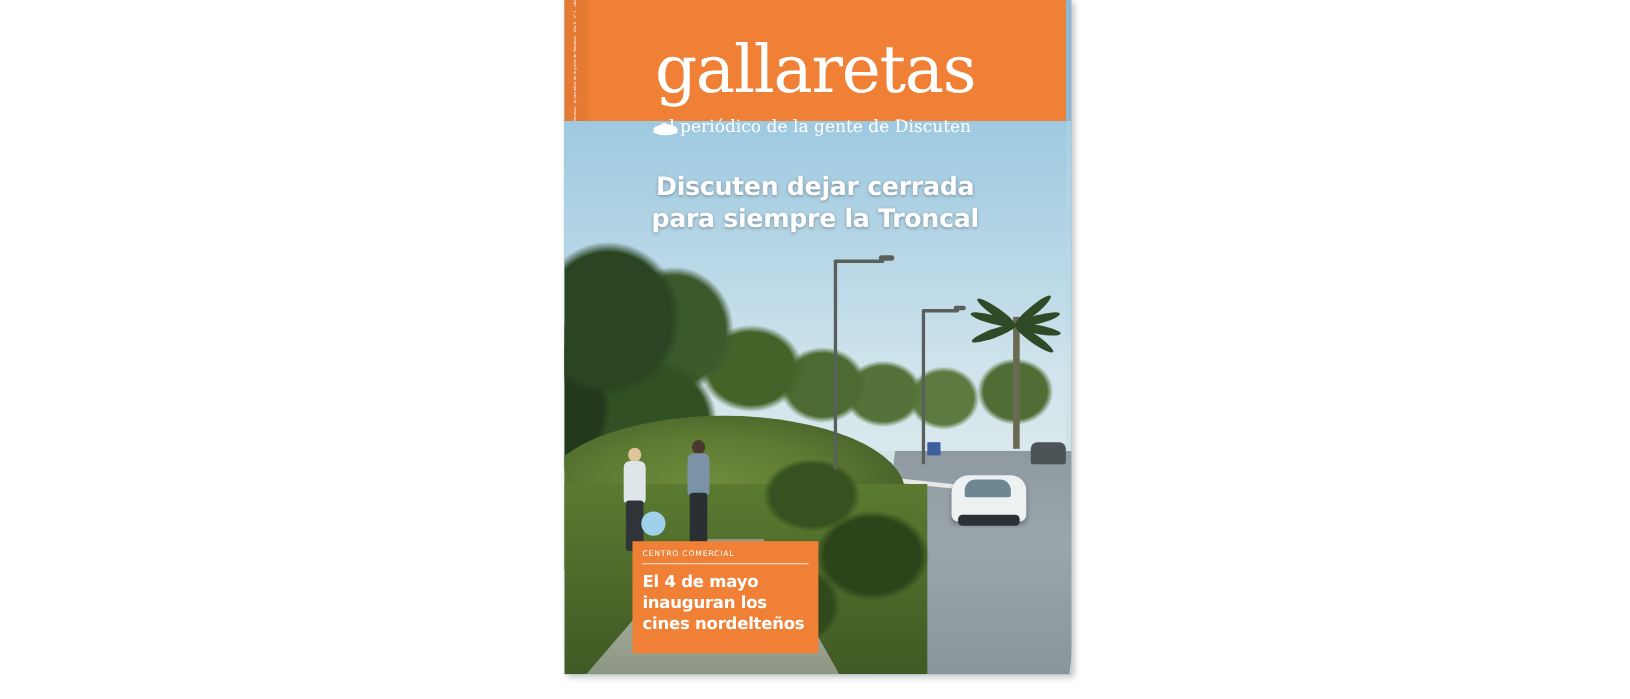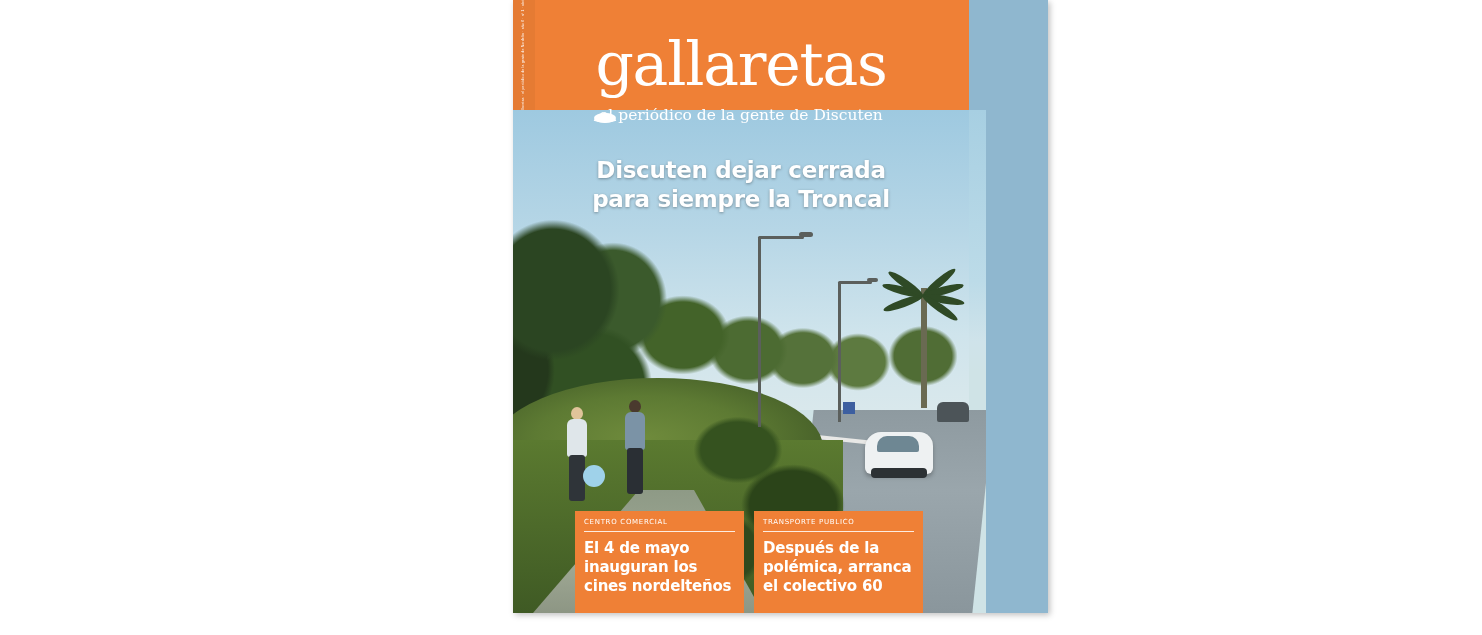--- a/index.html
+++ b/index.html
@@ -19,21 +19,21 @@
     width: 1482px;
     height: 635px;
     background: #ffffff;
   }
 
   
   .cover {
     position: absolute;
     left: 513px;
     top: 0px;
-    width: 535px;
+    width: 461px;
     height: 613px;
     overflow: hidden;
     background: #8fb7cf;
     box-shadow: 2px 2px 6px rgba(0,0,0,0.25);
   }
 
   
   .masthead {
     position: absolute;
     left: 0;
@@ -310,21 +310,21 @@
     font-size: 23px;
     line-height: 29px;
     letter-spacing: -0.3px;
     text-shadow: 0 1px 3px rgba(0,0,0,0.35);
   }
 
   
   .teasers {
     position: absolute;
     left: 62px;
-    top: 401px;
+    top: 382px;
     width: 349px;
     height: 102px;
     display: flex;
     gap: 10px;
   }
   .teaser {
     width: 169px;
     height: 102px;
     background: #ef8036;
     padding: 7px 9px 0 9px;
@@ -412,24 +412,20 @@
       <div class="headline">
         <div>Discuten dejar cerrada</div>
         <div>para siempre la Troncal</div>
       </div>
 
       <div class="teasers">
         <div class="teaser">
           <div class="teaser-kicker">CENTRO COMERCIAL</div>
           <div class="teaser-title">El 4 de mayo inauguran los cines nordelteños</div>
         </div>
-        <div class="teaser">
-          <div class="teaser-kicker">TRANSPORTE PUBLICO</div>
-          <div class="teaser-title">Después de la polémica, arranca el colectivo 60</div>
-        </div>
       </div>
     </div>
 
     <svg class="logo-mark" viewBox="0 0 28 20">
       <ellipse cx="14" cy="12" rx="11" ry="5" fill="#ffffff"></ellipse>
       <path d="M5 12 Q14 4 23 12" stroke="#ffffff" stroke-width="1.6" fill="none"></path>
       <path d="M3 14 Q14 18 25 14" stroke="#ffffff" stroke-width="1.4" fill="none"></path>
     </svg>
     <div class="tagline">el periódico de la gente de Discuten</div>
 

